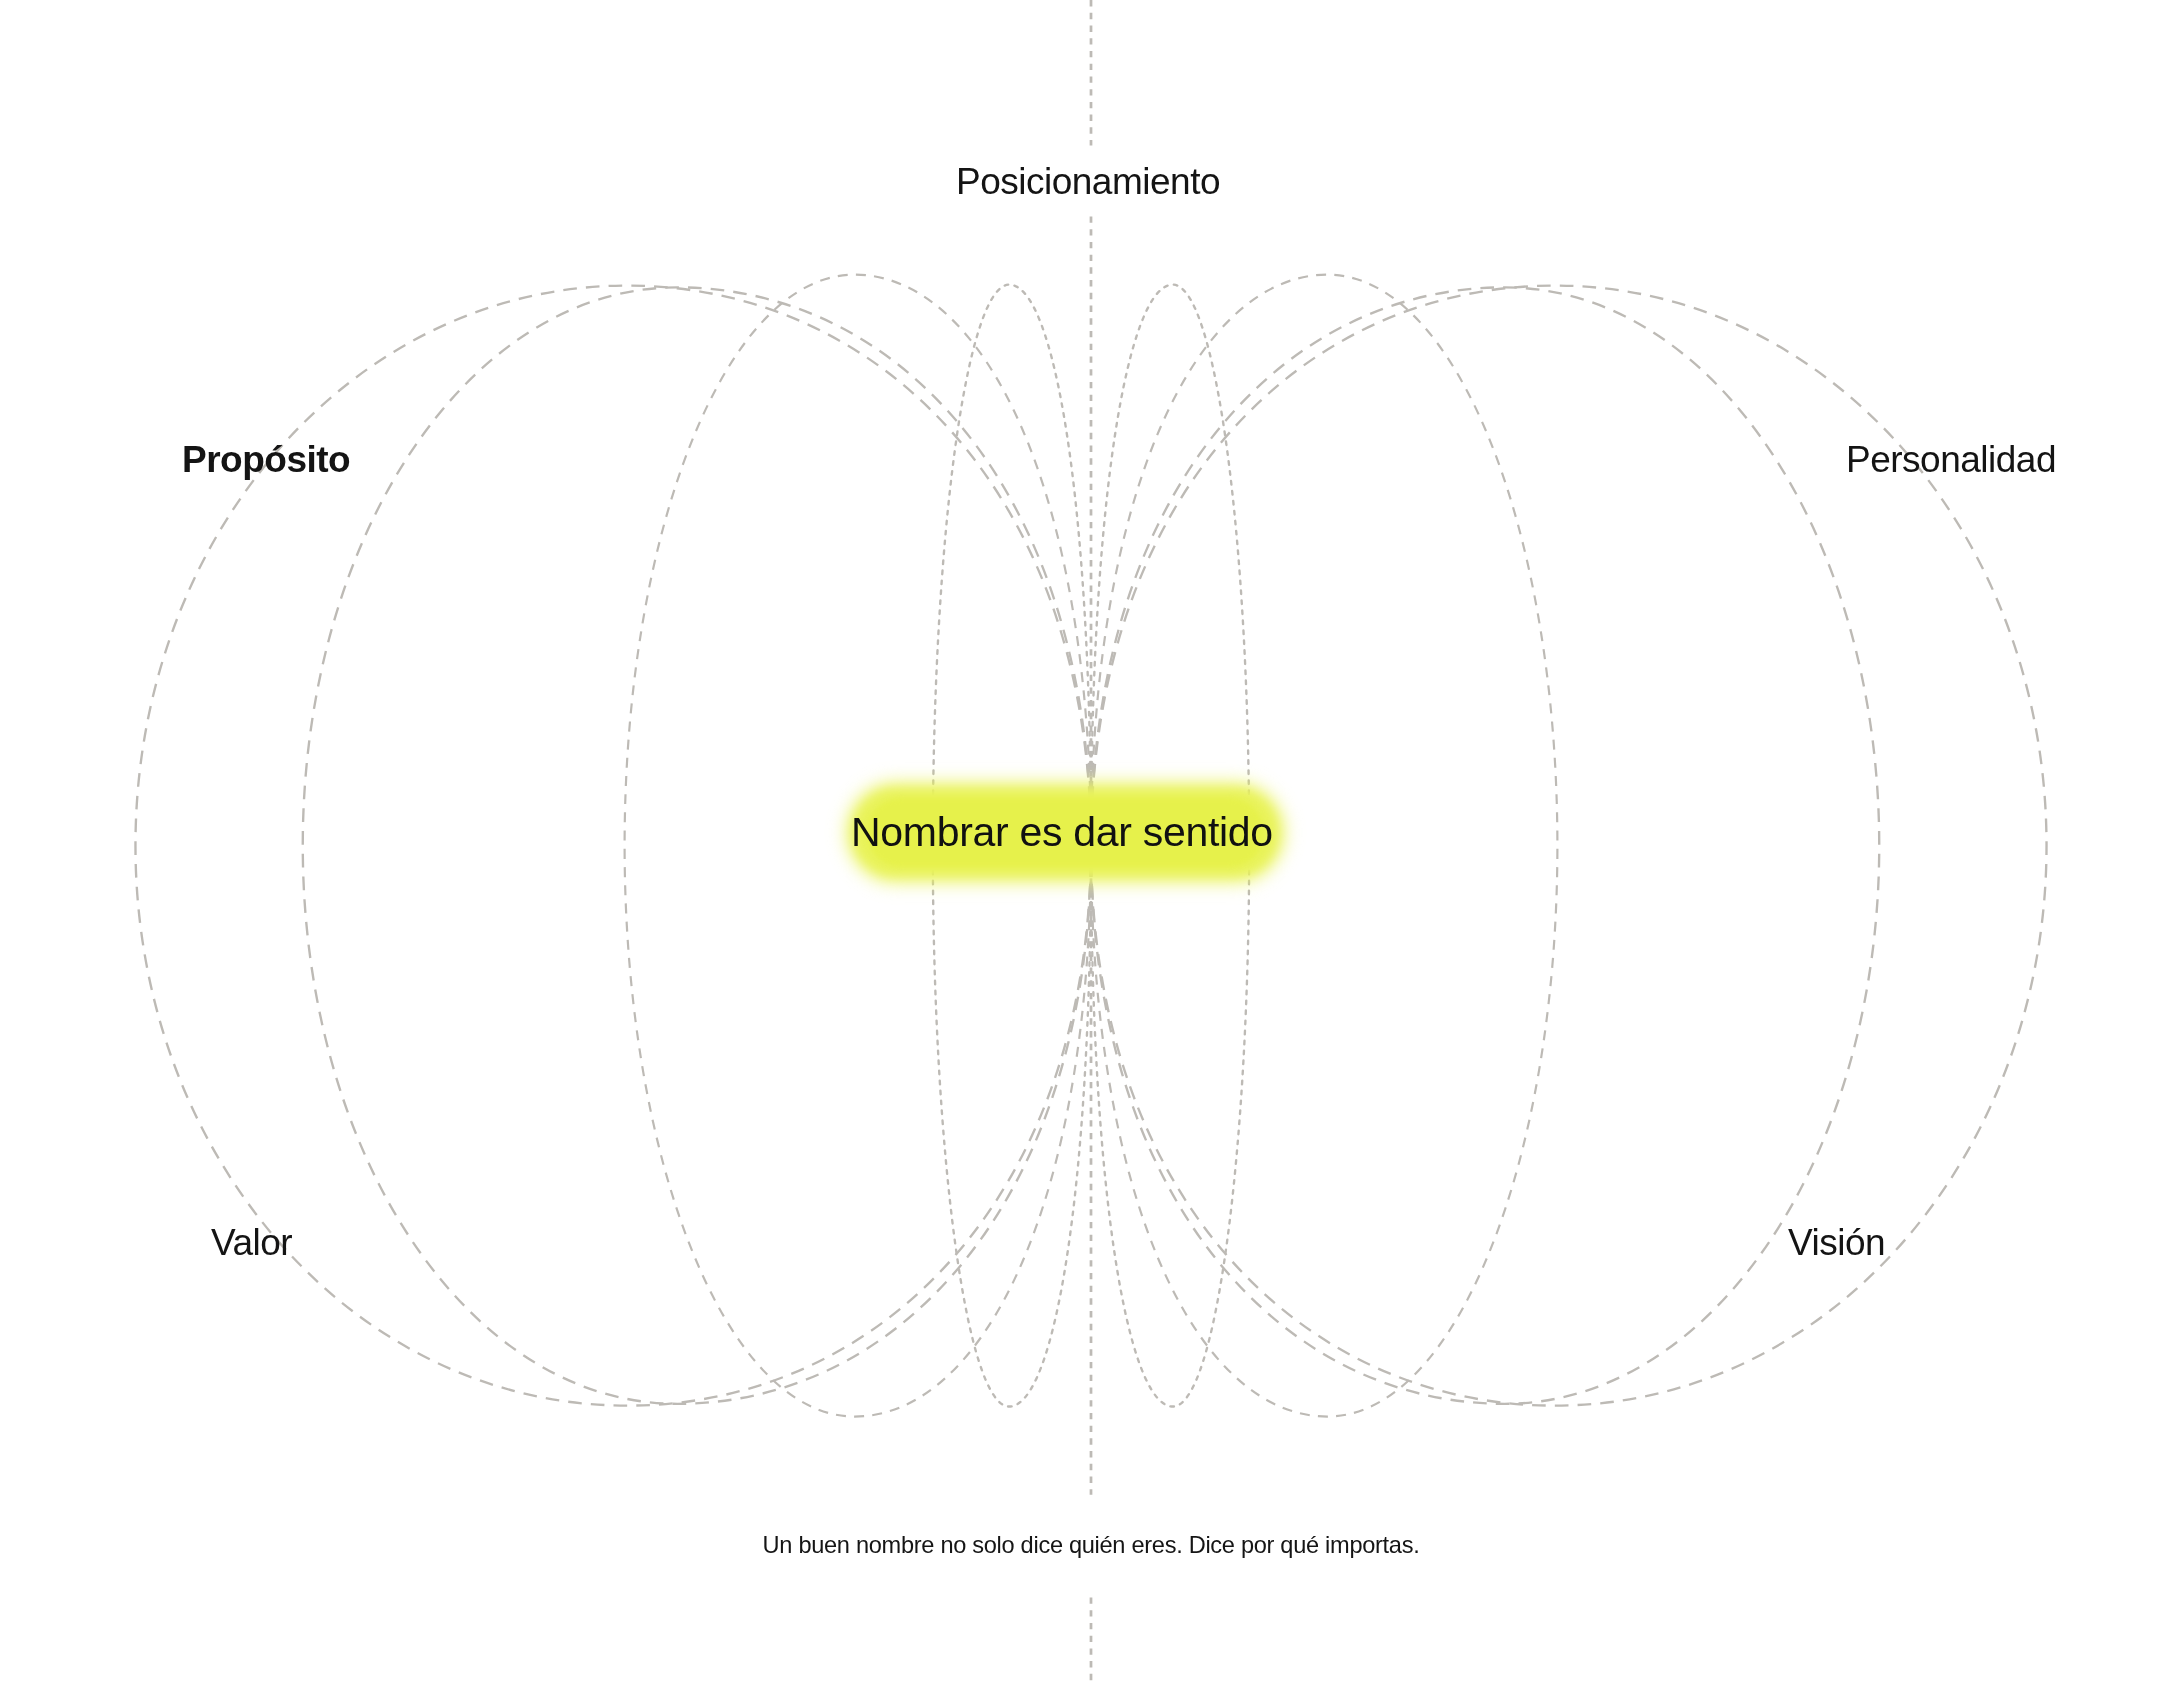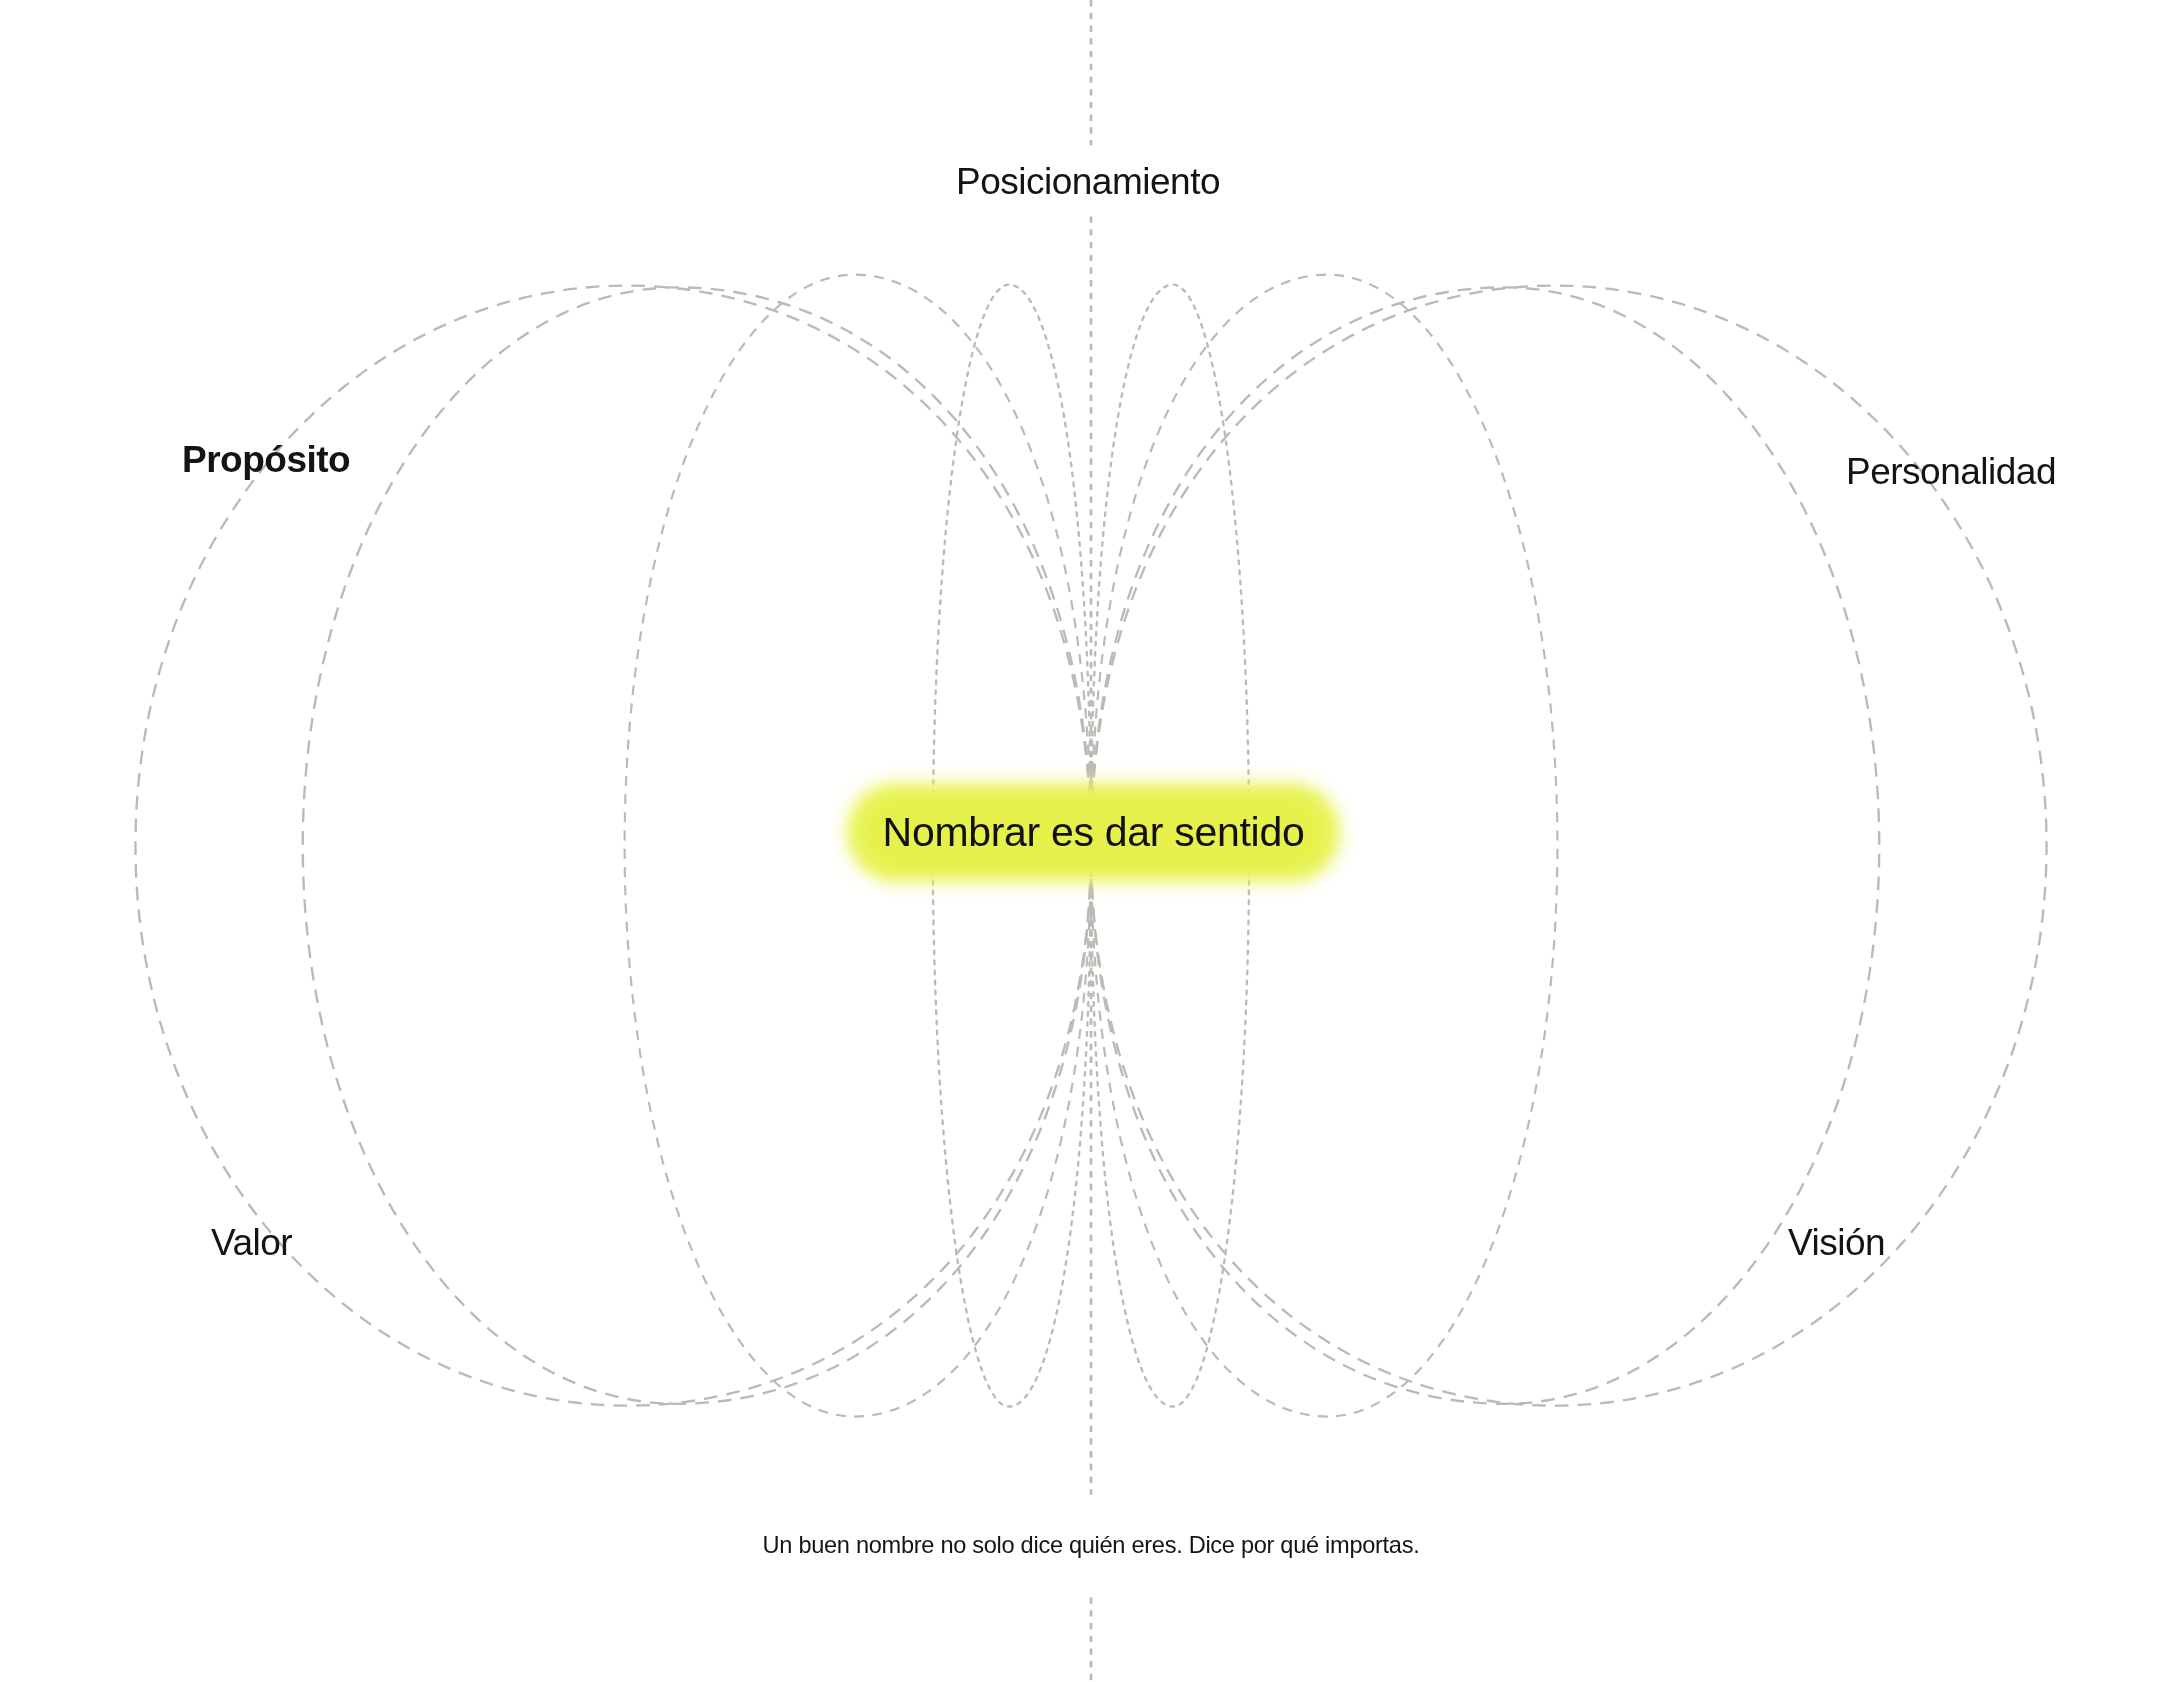--- a/index.html
+++ b/index.html
@@ -30,33 +30,32 @@
       line-height: 1;
       color: #141414;
     }
     .label-top {
       left: 0;
       width: 2176px;
       text-align: center;
       top: 163px;
     }
     .label-left-upper { left: 182px; top: 441px; font-weight: bold; }
-    .label-right-upper { left: 1846px; top: 441px; margin-top: 12px; }
+    .label-right-upper { left: 1846px; top: 441px; }
     .label-left-lower { left: 211px; top: 1224px; }
     .label-right-lower { left: 1788px; top: 1224px; }
 
     .center-pill {
       position: absolute;
       left: 851px;
       top: 787px;
-      width: 485px;
+      width: 429px;
       height: 91px;
       display: flex;
       align-items: center;
-      justify-content: center;
     }
     .center-pill .glow {
       position: absolute;
       inset: 0;
       border-radius: 45px;
       background: #e9f35a;
       filter: blur(5.5px);
       box-shadow: 0 0 12.7px 5.5px rgba(233, 243, 90, 0.75);
     }
     .center-pill .glow-core {

